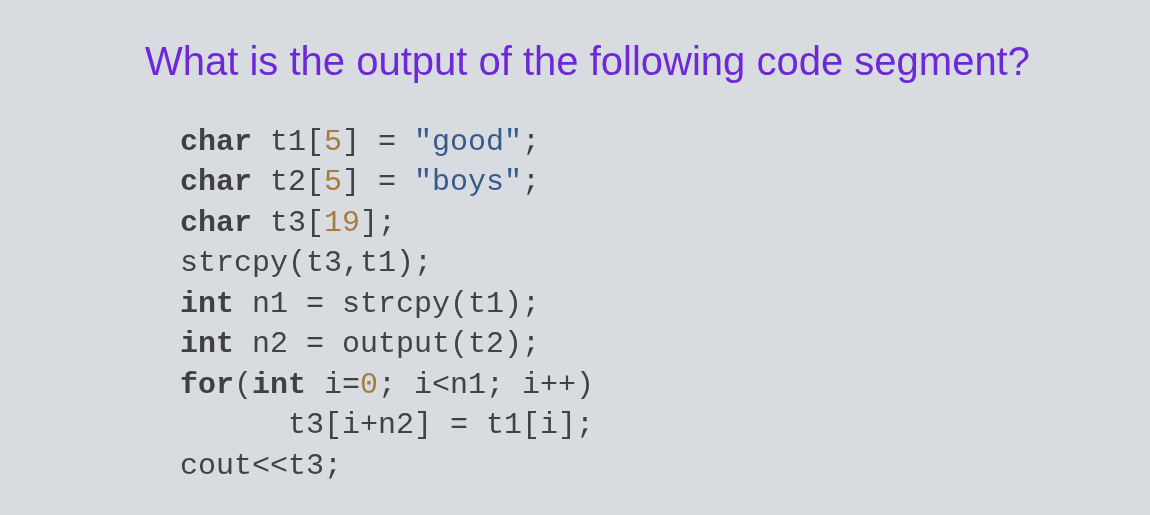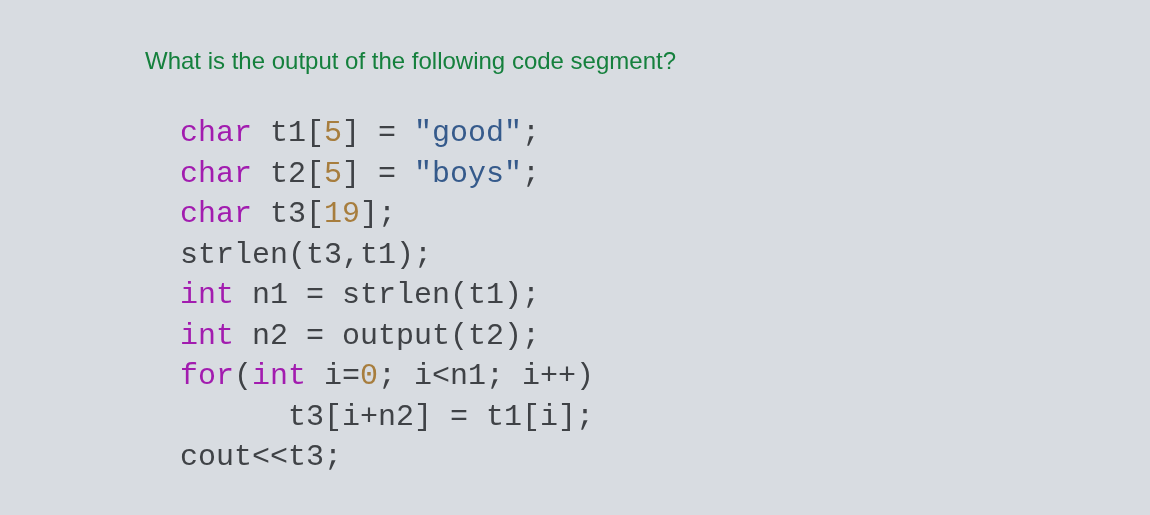--- a/index.html
+++ b/index.html
@@ -11,51 +11,51 @@
       height: 515px;
       display: flex;
       align-items: center;
       justify-content: flex-start;
     }
     .container {
       padding-left: 145px;
       padding-top: 10px;
     }
     .question {
-      font-size: 24px;
-      color: #15803d;
+      font-size: 40px;
+      color: #6d28d9;
       margin-bottom: 38px;
       font-weight: 400;
     }
     .code {
       font-family: "Courier New", Courier, monospace;
       font-size: 30px;
       line-height: 1.35;
       color: #3f4246;
       white-space: pre;
       padding-left: 35px;
     }
     .keyword {
-      font-weight: normal;
-      color: #a21caf;
+      font-weight: bold;
+      color: #404040;
     }
     .string {
       color: #355a8b;
     }
     .number {
       color: #a77d3d;
     }
   </style>
 </head>
 <body>
 
 <div class="container">
   <div class="question">What is the output of the following code segment?</div>
   <div class="code"><span><span class="keyword">char</span><span> t1[</span><span class="number">5</span><span>] = </span><span class="string">"good"</span><span>;</span></span>
 <span><span class="keyword">char</span><span> t2[</span><span class="number">5</span><span>] = </span><span class="string">"boys"</span><span>;</span></span>
 <span><span class="keyword">char</span><span> t3[</span><span class="number">19</span><span>];</span></span>
-<span>strlen(t3,t1);</span>
-<span><span class="keyword">int</span><span> n1 = strlen(t1);</span></span>
+<span>strcpy(t3,t1);</span>
+<span><span class="keyword">int</span><span> n1 = strcpy(t1);</span></span>
 <span><span class="keyword">int</span><span> n2 = output(t2);</span></span>
 <span><span class="keyword">for</span><span>(</span><span class="keyword">int</span><span> i=</span><span class="number">0</span><span>; i&lt;n1; i++)</span></span>
 <span><span>      </span><span>t3[i+n2] = t1[i];</span></span>
 <span>cout&lt;&lt;t3;</span></div>
 </div>
 
 </body></html>

